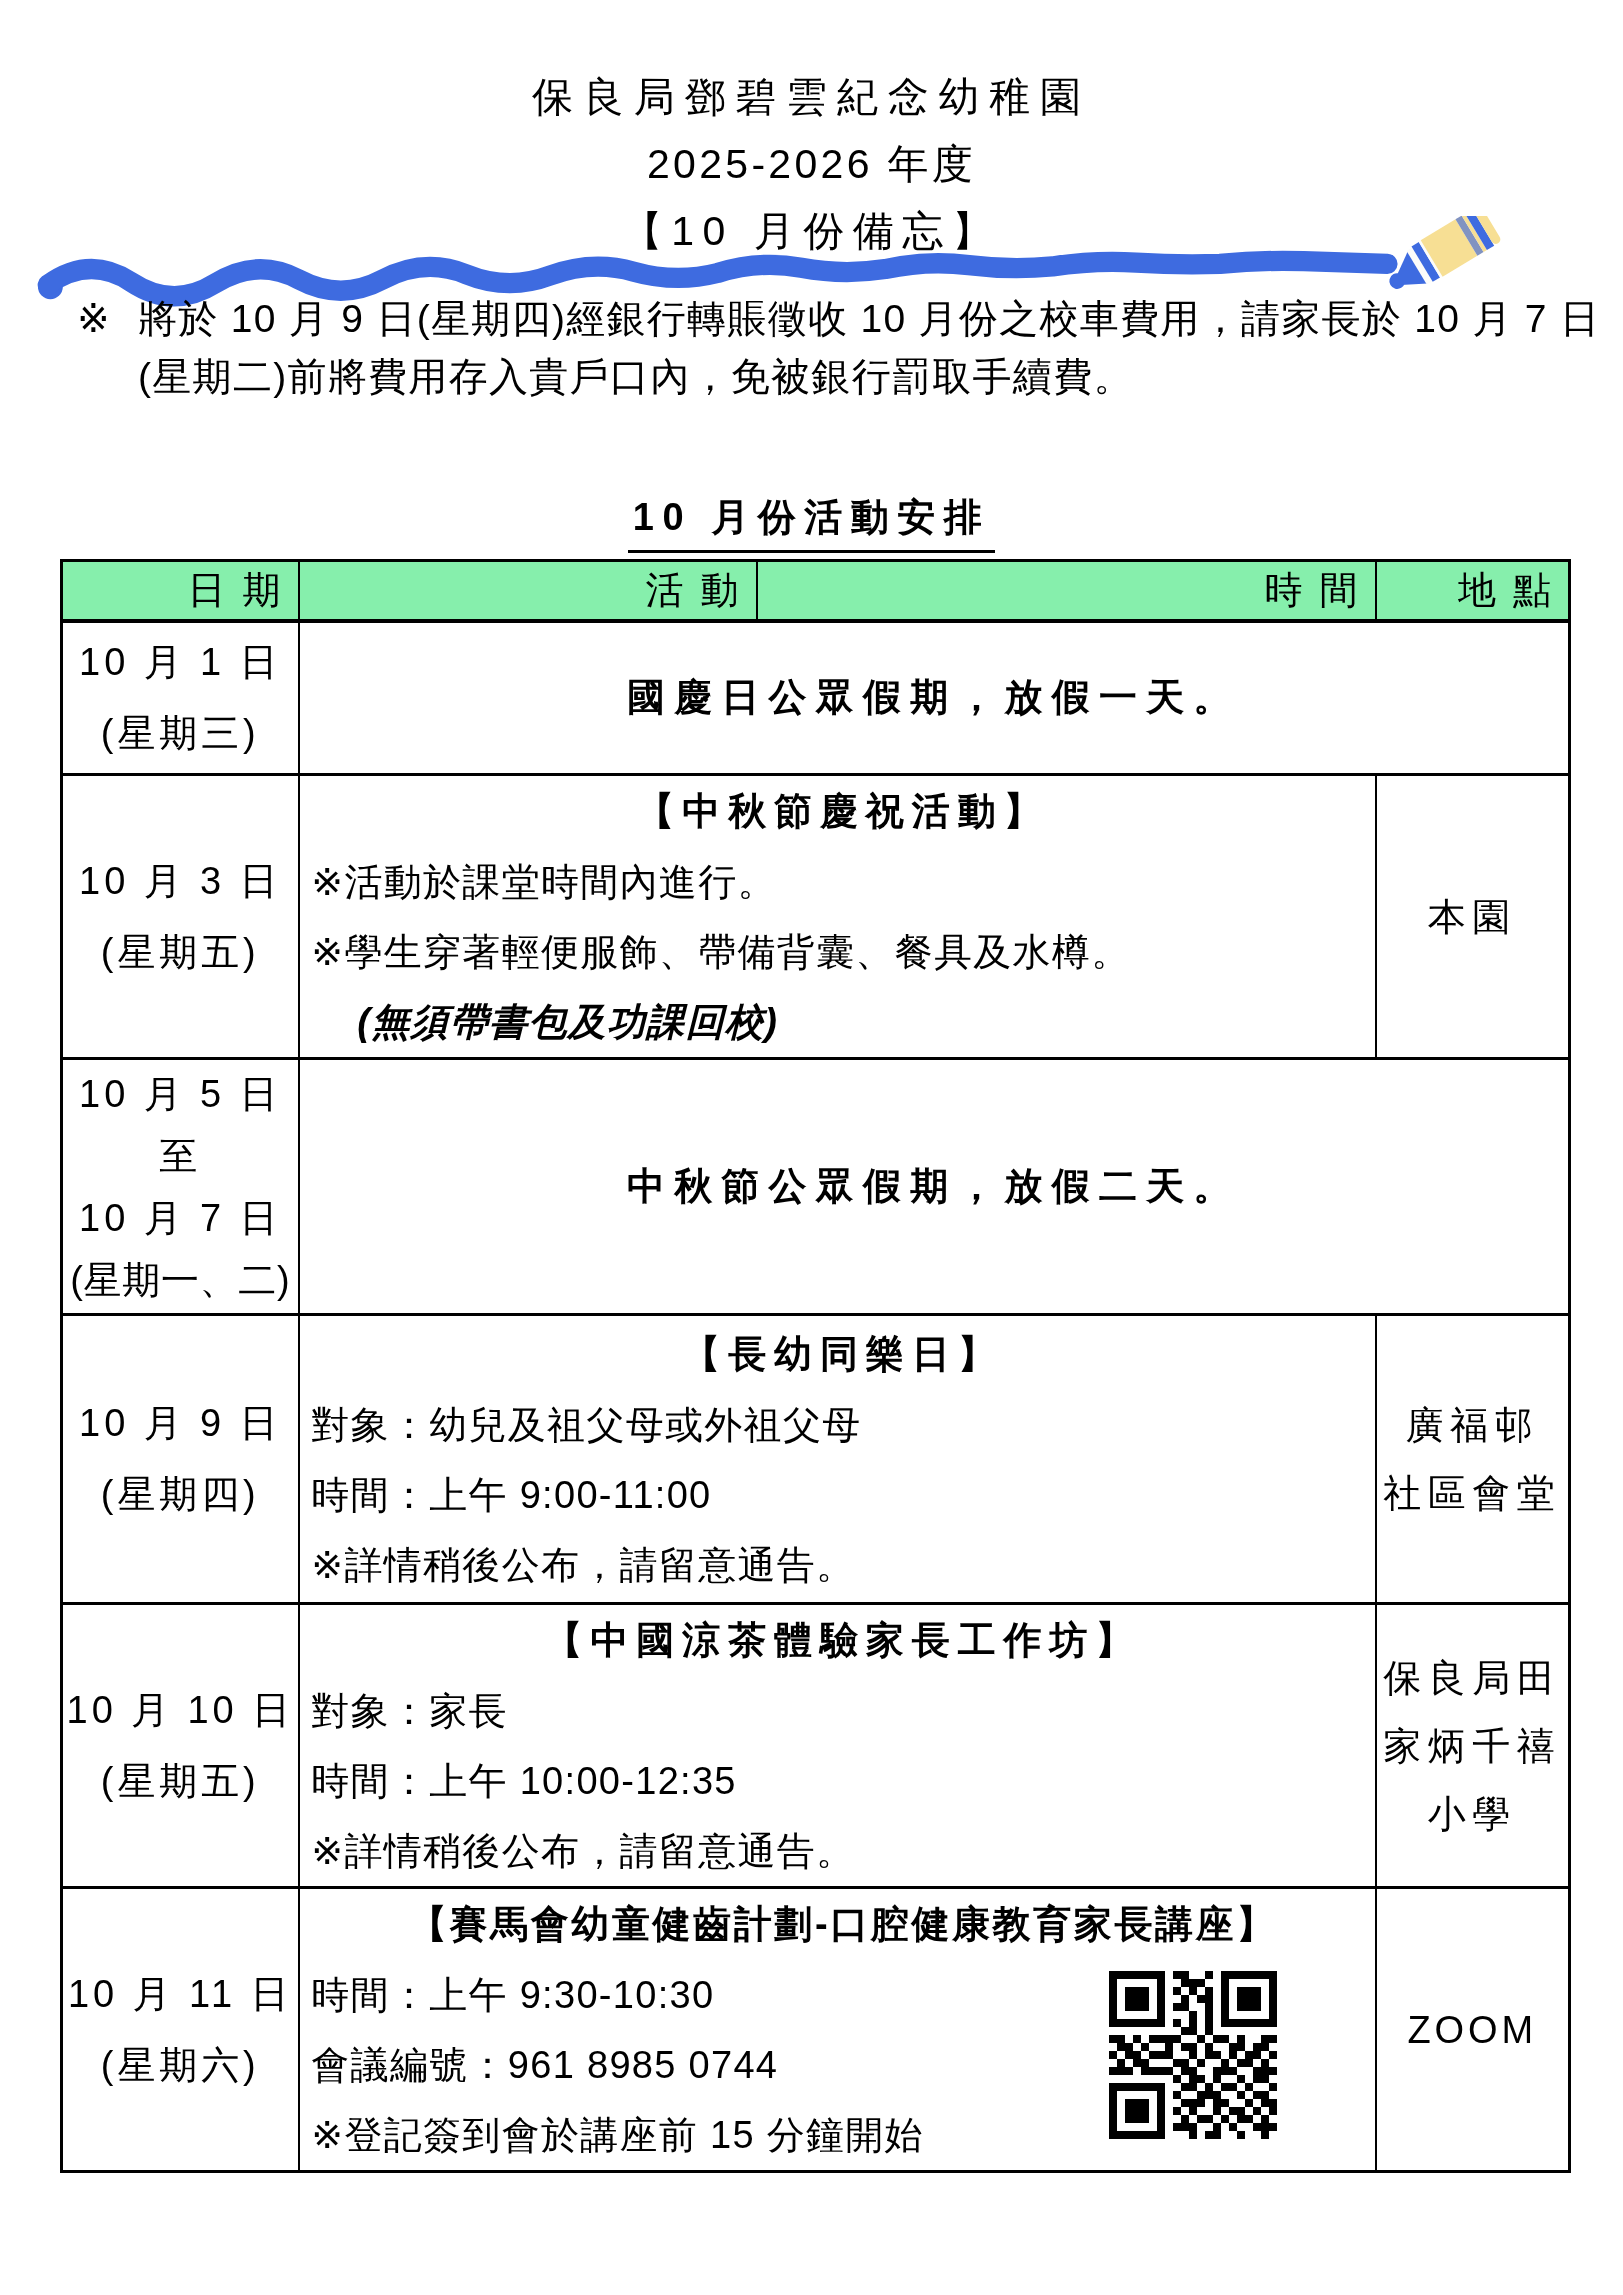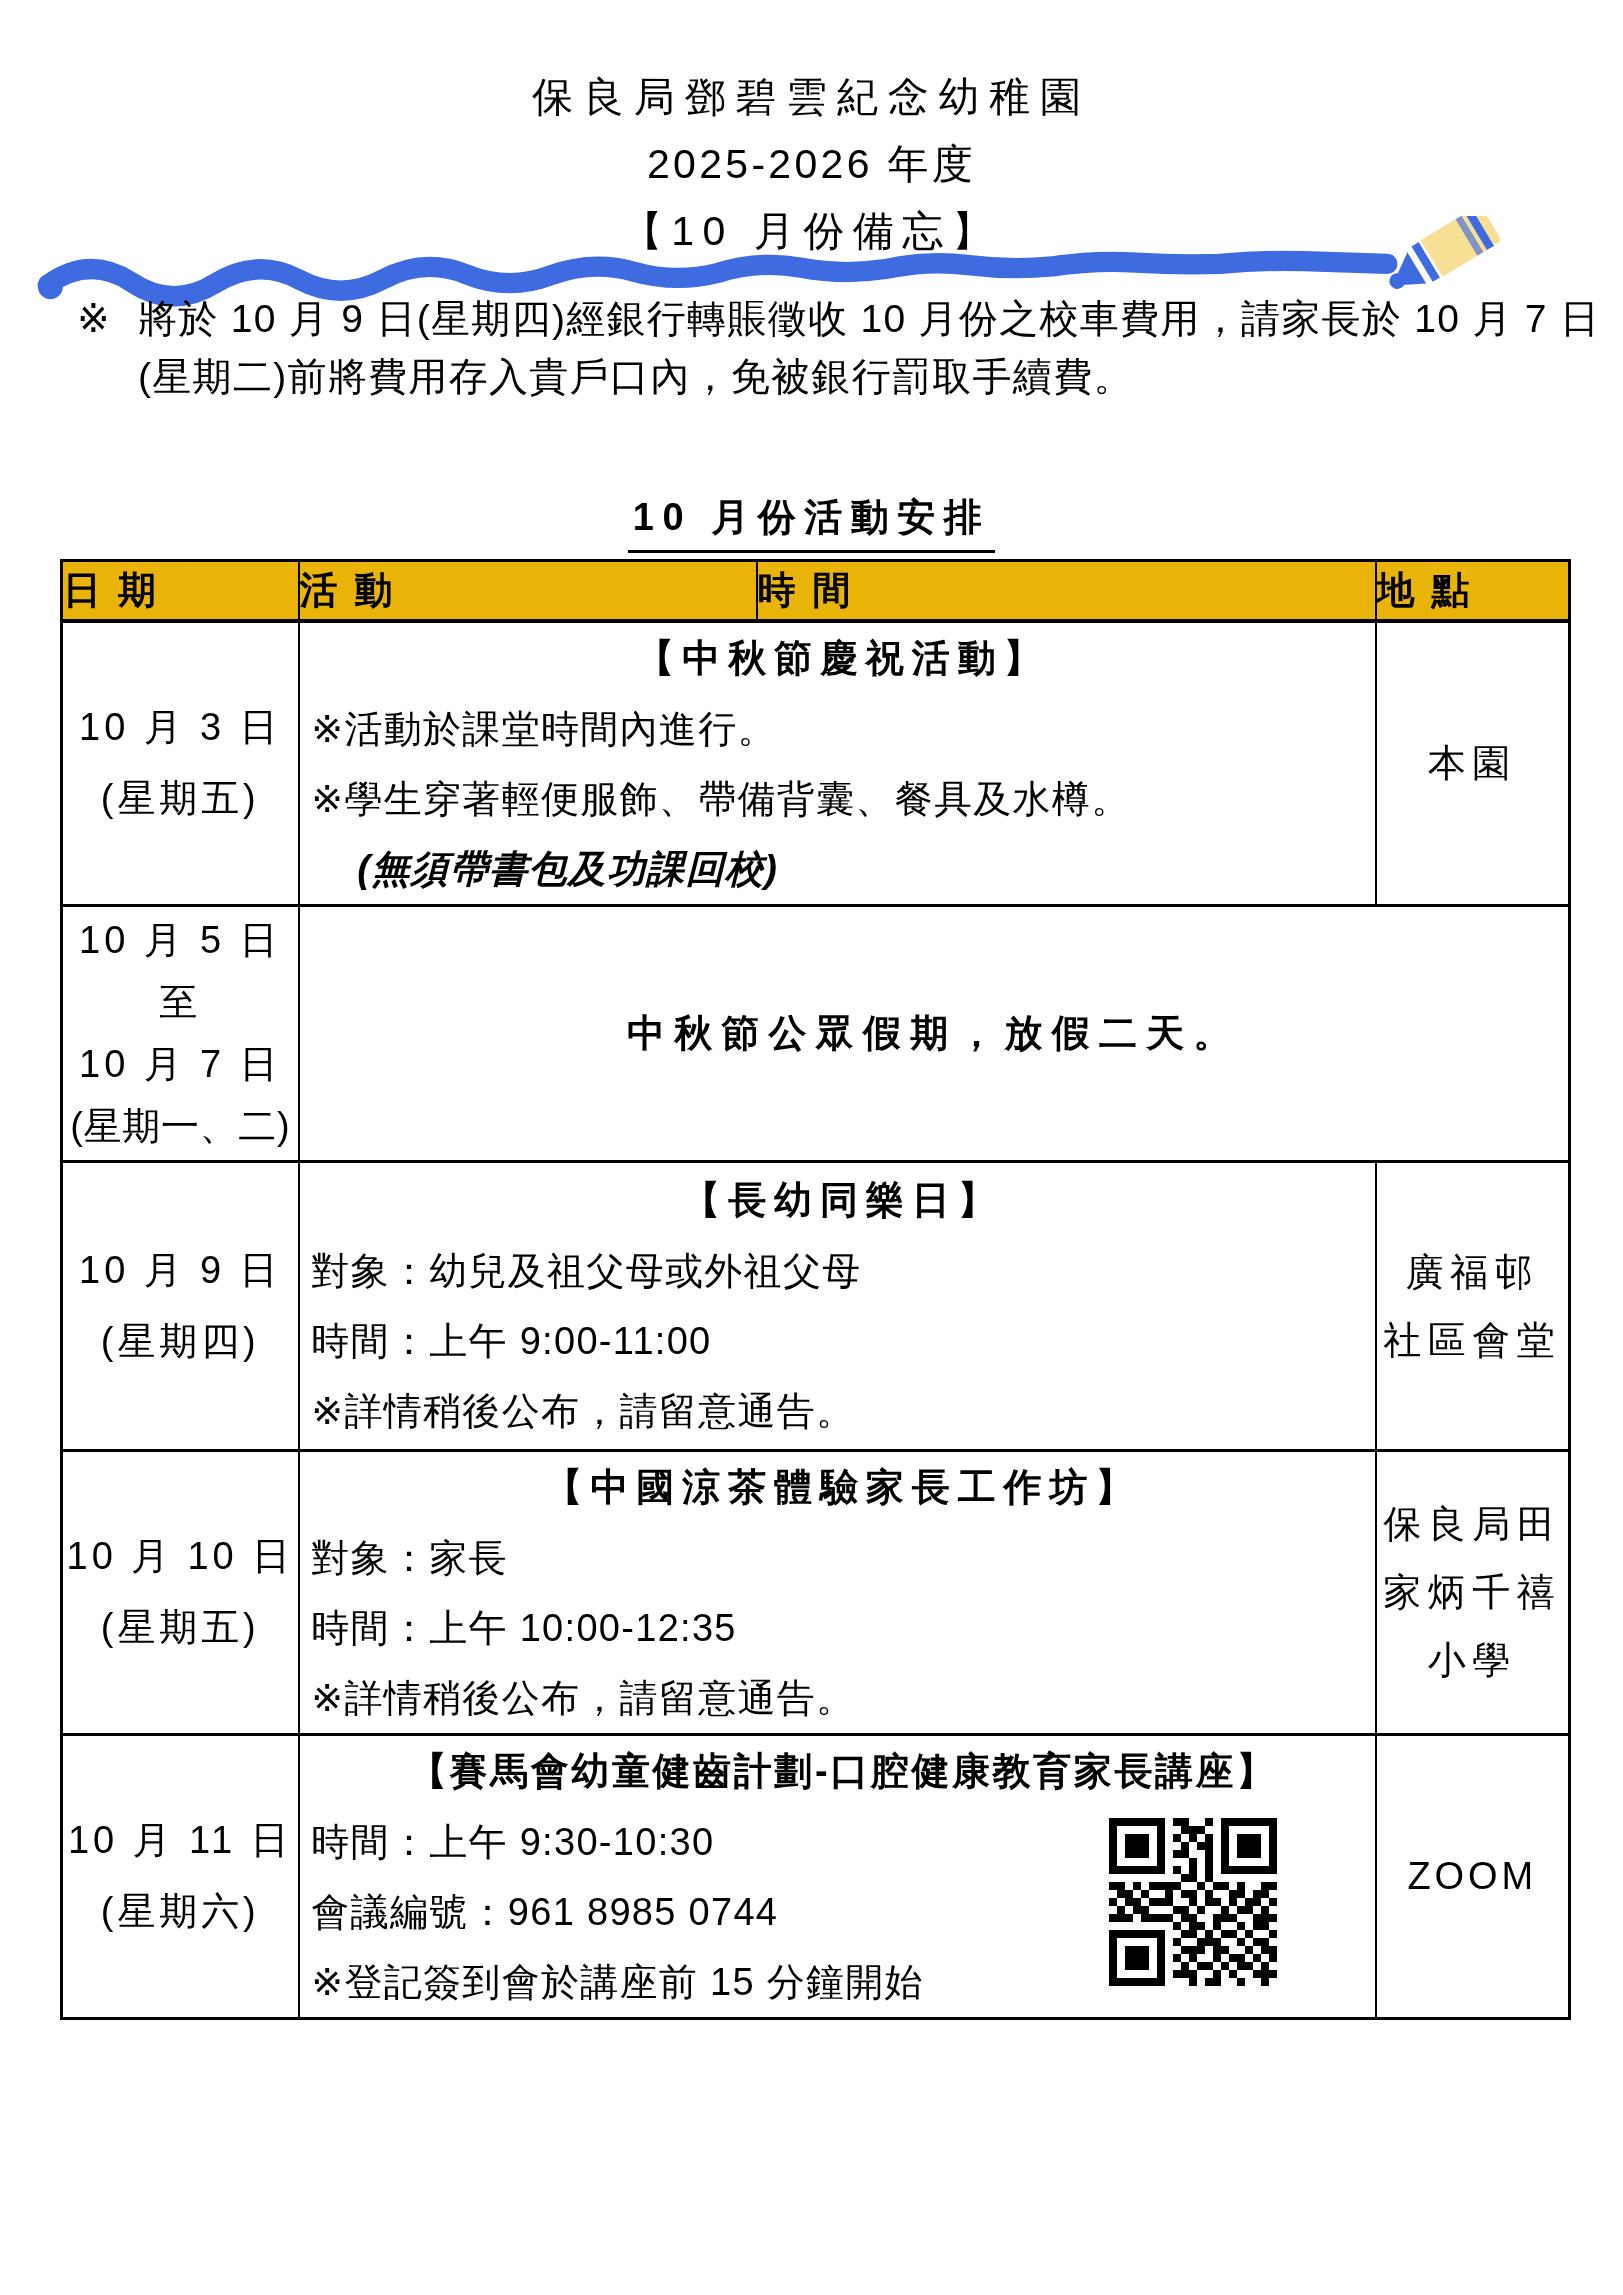--- a/index.html
+++ b/index.html
@@ -28,21 +28,21 @@
   .table-title{display:inline-block;font-size:38px;font-weight:bold;letter-spacing:8.5px;
                border-bottom:3.3px solid #000;padding:0 5.2px 6.5px 5.2px;white-space:nowrap;}
 
   
   table.schedule{position:absolute;top:559px;left:60px;width:1507px;
                  border-collapse:collapse;table-layout:fixed;border:3.3px solid #000;}
   col.c-date{width:237px;} col.c-act{width:458px;} col.c-time{width:619px;} col.c-loc{width:194px;}
   th,td{border:2px solid #000;border-top-width:3.3px;border-bottom-width:3.3px;
         font-size:38px;font-weight:normal;padding:0;vertical-align:middle;}
   thead tr{height:60px;}
-  thead th{background:#eab308;letter-spacing:17px;border-bottom-width:4.6px;text-align:left;font-weight:bold;}
+  thead th{background:#86efac;letter-spacing:17px;border-bottom-width:4.6px;text-align:right;}
   tr.r1{height:154px;} tr.r2{height:279px;} tr.r3{height:256px;}
   tr.r4{height:289px;} tr.r5{height:274px;} tr.r6{height:271px;}
 
   td.date-cell{text-align:center;letter-spacing:3.9px;}
   td.date-cell .date-line{line-height:71px;}
   tr.r3 td.date-cell .date-line{line-height:62px;}
   .tight{letter-spacing:0.7px;}
 
   td.merged-cell{text-align:center;font-weight:bold;letter-spacing:9.2px;}
 
@@ -118,20 +118,27 @@
   <thead>
     <tr>
       <th>日期</th>
       <th>活動</th>
       <th>時間</th>
       <th>地點</th>
     </tr>
   </thead>
   <tbody>
 
+    <tr class="r1">
+      <td class="date-cell">
+        <div class="date-line">10 月 1 日</div>
+        <div class="date-line">(星期三)</div>
+      </td>
+      <td class="merged-cell" colspan="3">國慶日公眾假期，放假一天。</td>
+    </tr>
 
     <tr class="r2">
       <td class="date-cell">
         <div class="date-line">10 月 3 日</div>
         <div class="date-line">(星期五)</div>
       </td>
       <td class="content-cell" colspan="2">
         <div class="headline">【中秋節慶祝活動】</div>
         <div class="content-line">※活動於課堂時間內進行。</div>
         <div class="content-line">※學生穿著輕便服飾、帶備背囊、餐具及水樽。</div>

